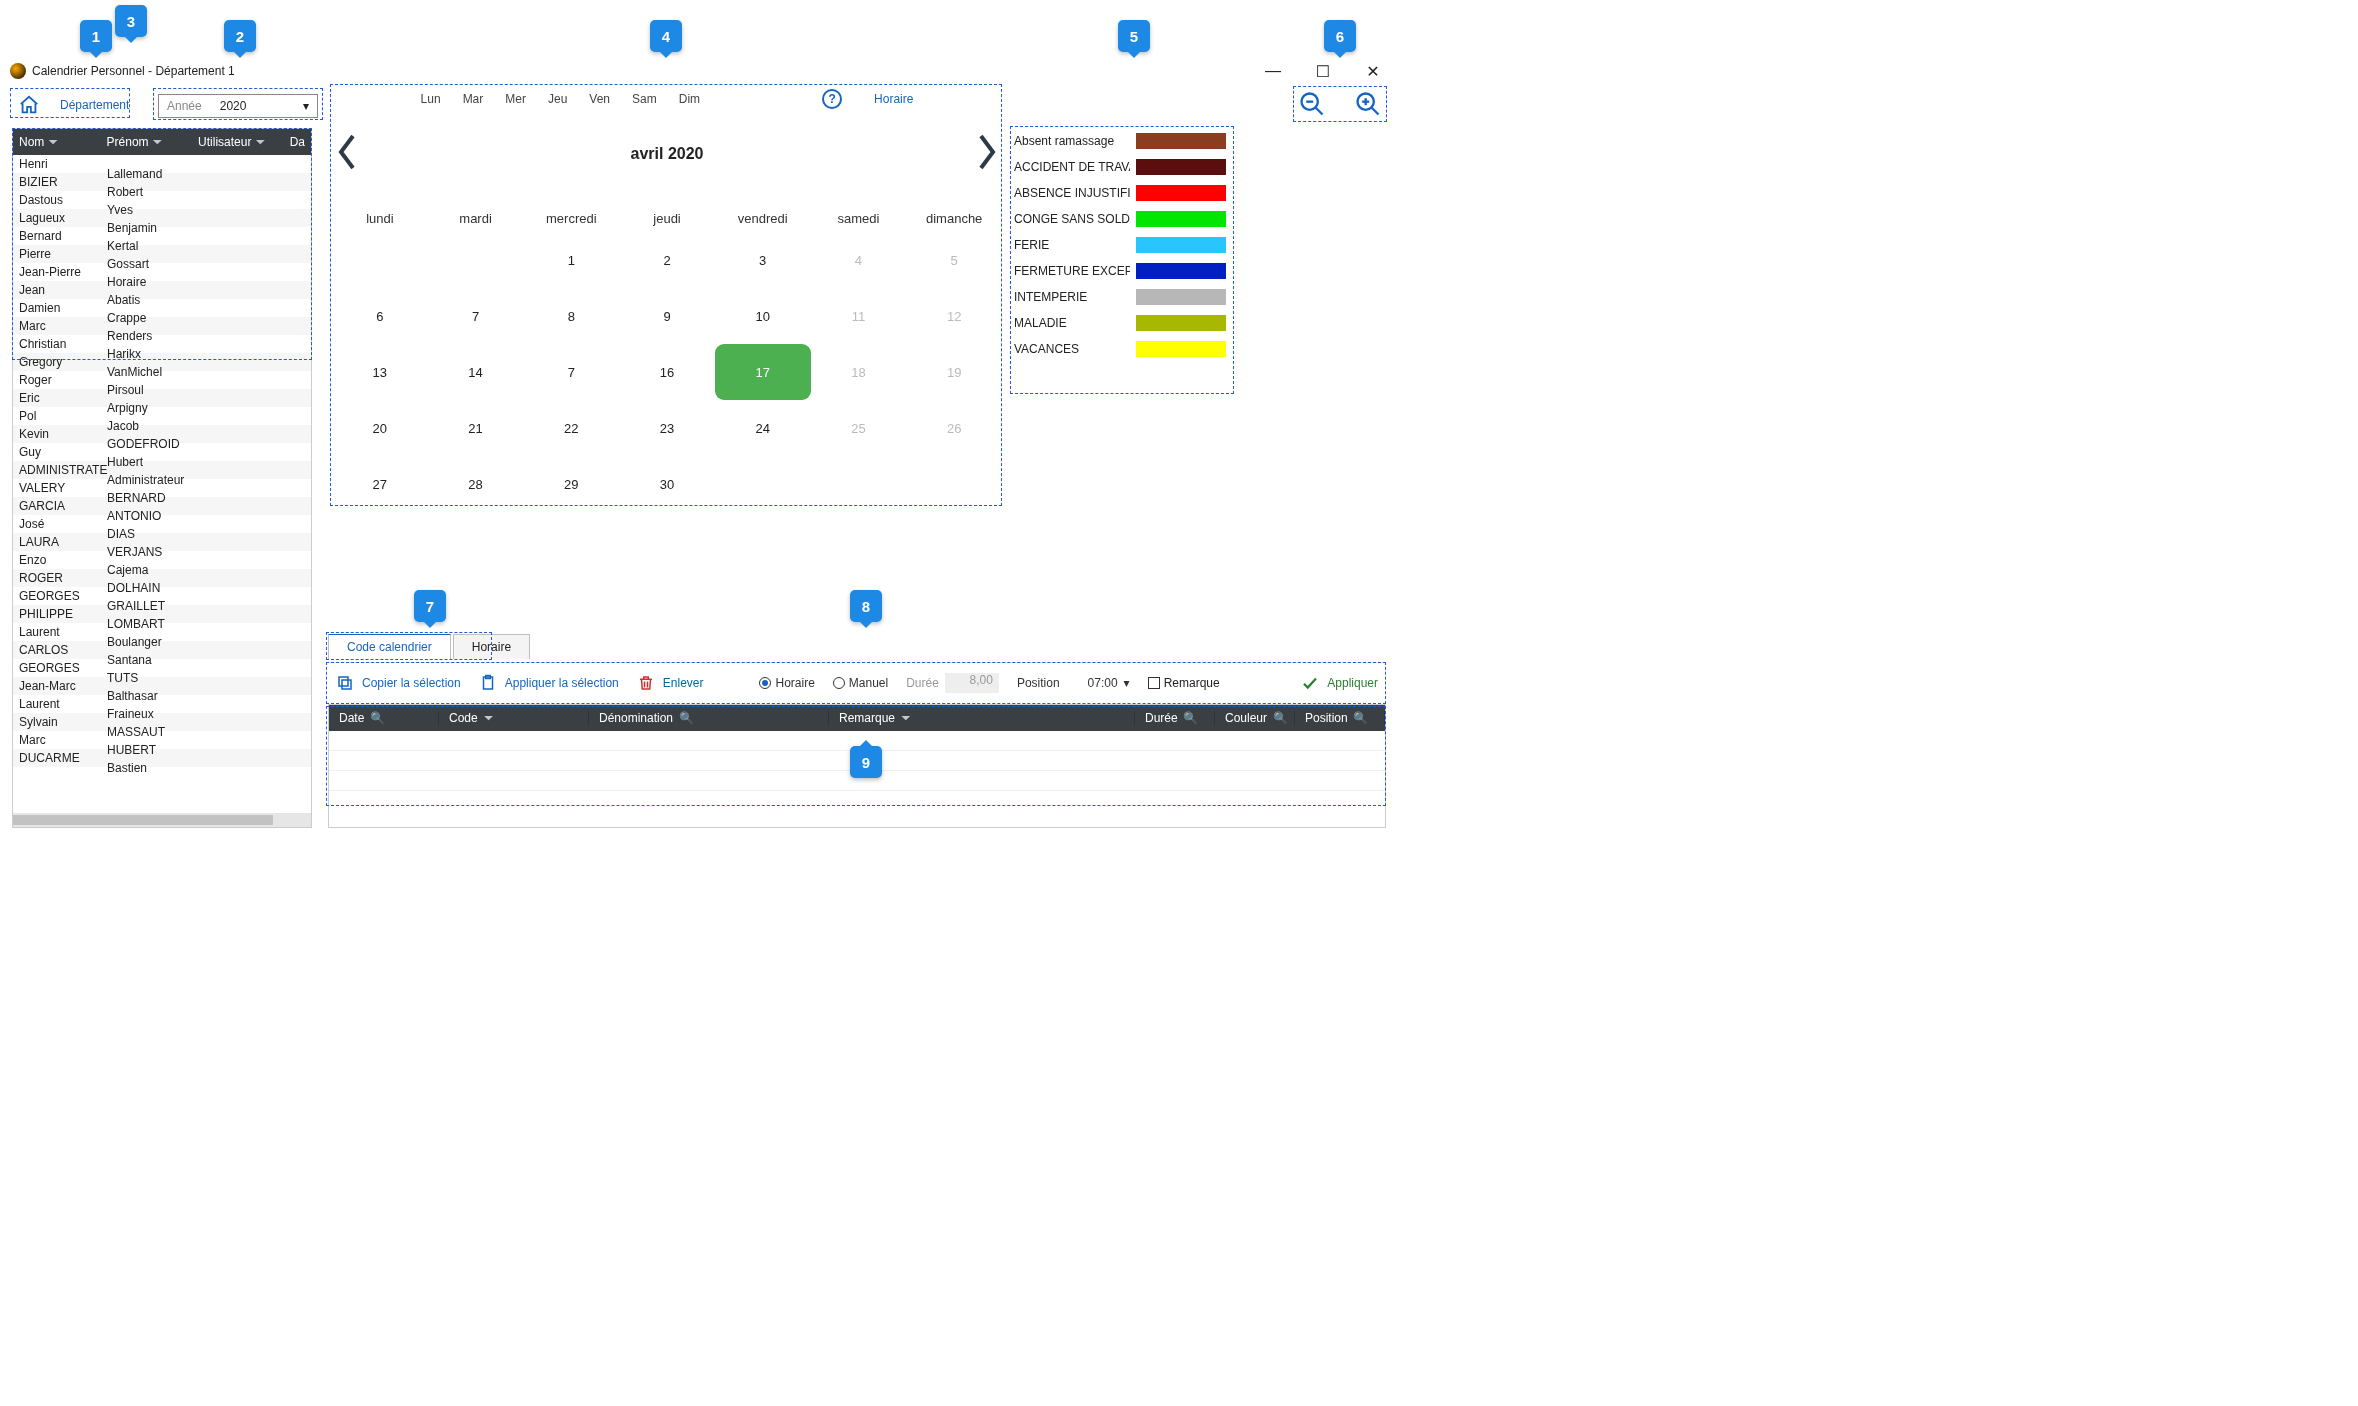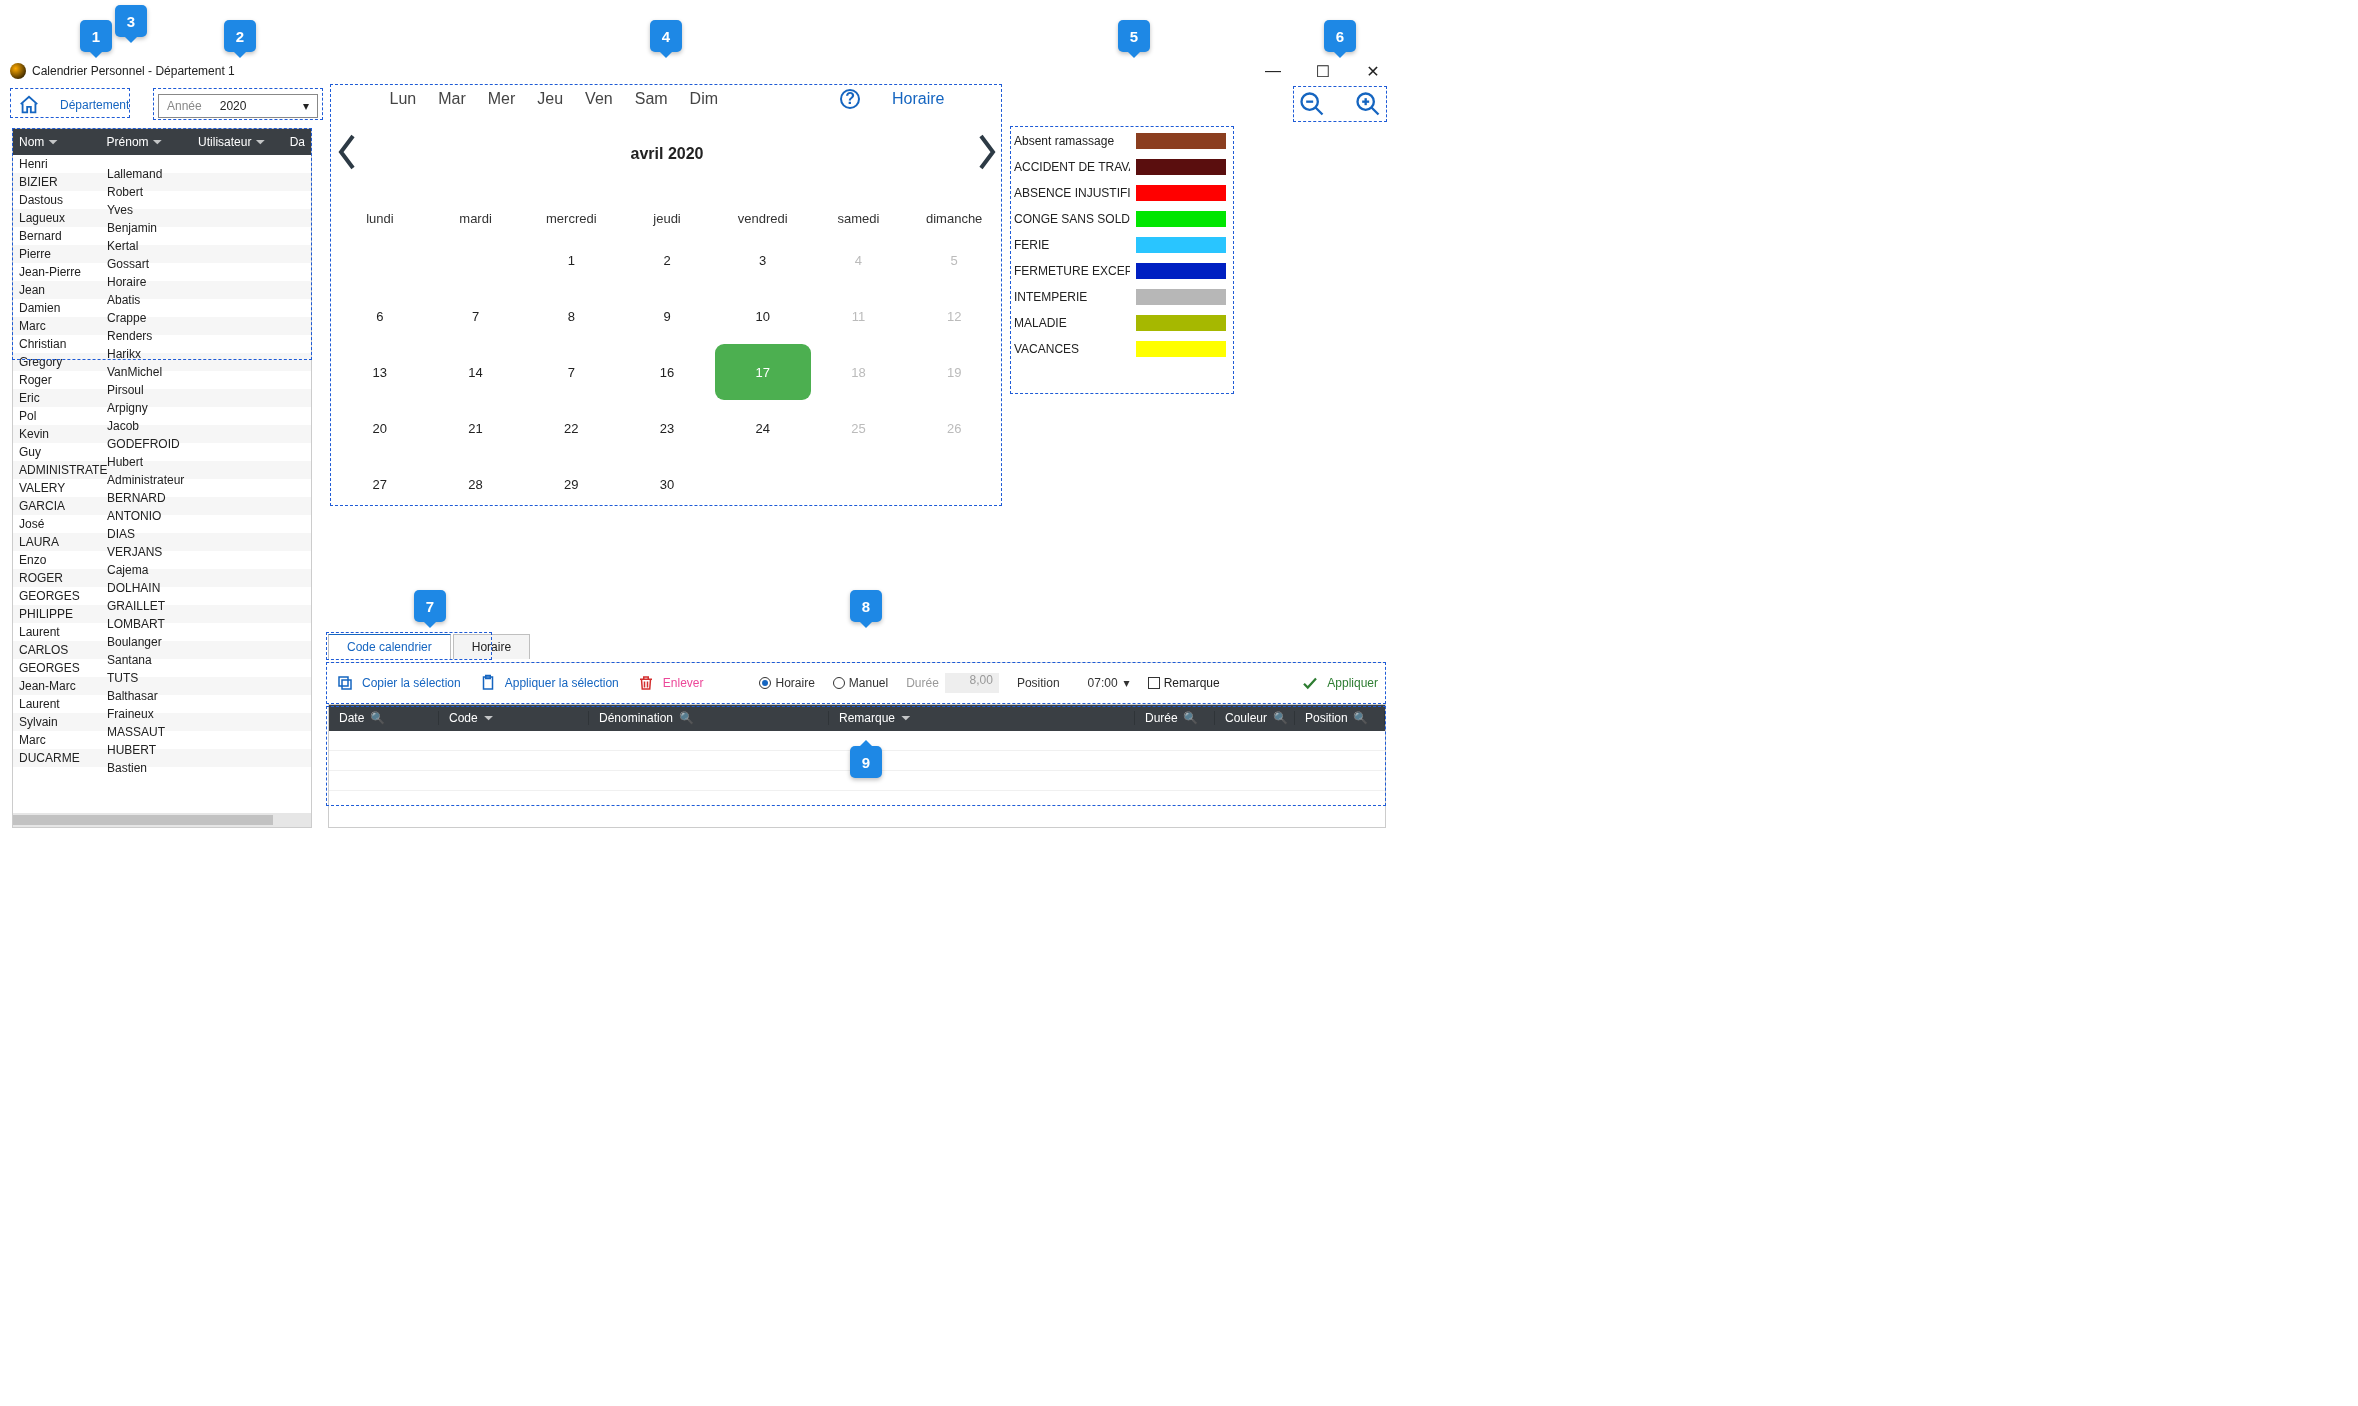--- a/index.html
+++ b/index.html
@@ -40,21 +40,21 @@
     .grid-row { height: 18px; display: flex; align-items: center; padding: 0 6px; font-size: 12px; }
     .grid-row:nth-child(odd) { background: #fff; }
     .grid-row:nth-child(even) { background: #f6f6f6; }
     .grid-row .c1 { width: 88px; overflow: hidden; white-space: nowrap; }
     .grid-row .c2 { width: 150px; overflow: hidden; white-space: nowrap; margin-top: 20px; }
     .hscroll { height: 14px; background: #e6e6e6; position: relative; }
     .hscroll .thumb { position: absolute; left: 0; width: 260px; top: 2px; bottom: 2px; background: #c2c2c2; }
 
     
     .cal { position: absolute; left: 332px; top: 84px; width: 670px; }
-    .cal-top { display: flex; justify-content: center; gap: 22px; align-items: center; height: 30px; color: #444; font-size: 16px; }
+    .cal-top { display: flex; justify-content: center; gap: 22px; align-items: center; height: 30px; color: #444; font-size: 12px; }
     .cal-top .help { width: 20px; height: 20px; border: 2px solid #1565c0; border-radius: 50%; color: #1565c0; display: flex; align-items: center; justify-content: center; font-weight: bold; margin-left: 100px; }
     .cal-top .hor { color: #1565c0; margin-left: 10px; }
     .cal-nav { display: flex; align-items: center; justify-content: space-between; margin-top: 18px; }
     .cal-nav .arrow { cursor: pointer; }
     .cal-nav .arrow svg { width: 30px; height: 40px; }
     .cal-title { font-weight: 600; font-size: 16px; color: #222; }
     .cal-head { display: flex; margin-top: 30px; }
     .cal-head div { flex: 1; text-align: center; color: #333; font-size: 13px; padding: 6px 0; }
     .cal-grid { display: grid; grid-template-columns: repeat(7, 1fr); }
     .cal-cell { height: 56px; display: flex; align-items: center; justify-content: center; font-size: 13px; color: #222; border: none; }
@@ -72,21 +72,21 @@
     .zoom svg { width: 28px; height: 28px; cursor: pointer; }
 
     
     .tabs { position: absolute; left: 328px; top: 634px; display: flex; gap: 2px; }
     .tab { padding: 5px 18px; border: 1px solid #bfbfbf; border-bottom: none; background: #f4f4f4; font-size: 12px; cursor: pointer; }
     .tab.active { background: #fff; color: #1565c0; border-color: #1565c0 #bfbfbf #fff; }
 
     
     .bar { position: absolute; left: 328px; top: 662px; right: 14px; height: 40px; display: flex; align-items: center; gap: 18px; padding: 0 8px; border-top: 1px solid #e5e5e5; }
     .bar .ibtn { display: flex; align-items: center; gap: 8px; color: #1565c0; cursor: pointer; }
-    .bar .ibtn.red { color: #ec4899; }
+    .bar .ibtn.red { color: #0369a1; }
     .bar .ibtn.green { color: #2e7d32; }
     .bar svg { width: 18px; height: 18px; }
     .radio { display: inline-flex; align-items: center; gap: 4px; color: #333; }
     .radio .dot { width: 12px; height: 12px; border: 1.5px solid #333; border-radius: 50%; display: inline-flex; align-items: center; justify-content: center; }
     .radio .dot.on::after { content: ""; width: 6px; height: 6px; background: #1565c0; border-radius: 50%; }
     .dur { display: flex; align-items: center; gap: 6px; color: #999; }
     .dur .box { width: 54px; height: 20px; background: #eee; text-align: right; padding: 0 6px; }
     .pos { display: flex; align-items: center; gap: 6px; color: #333; }
     .pos .val { width: 52px; text-align: right; }
     .cb { display: flex; align-items: center; gap: 4px; }

